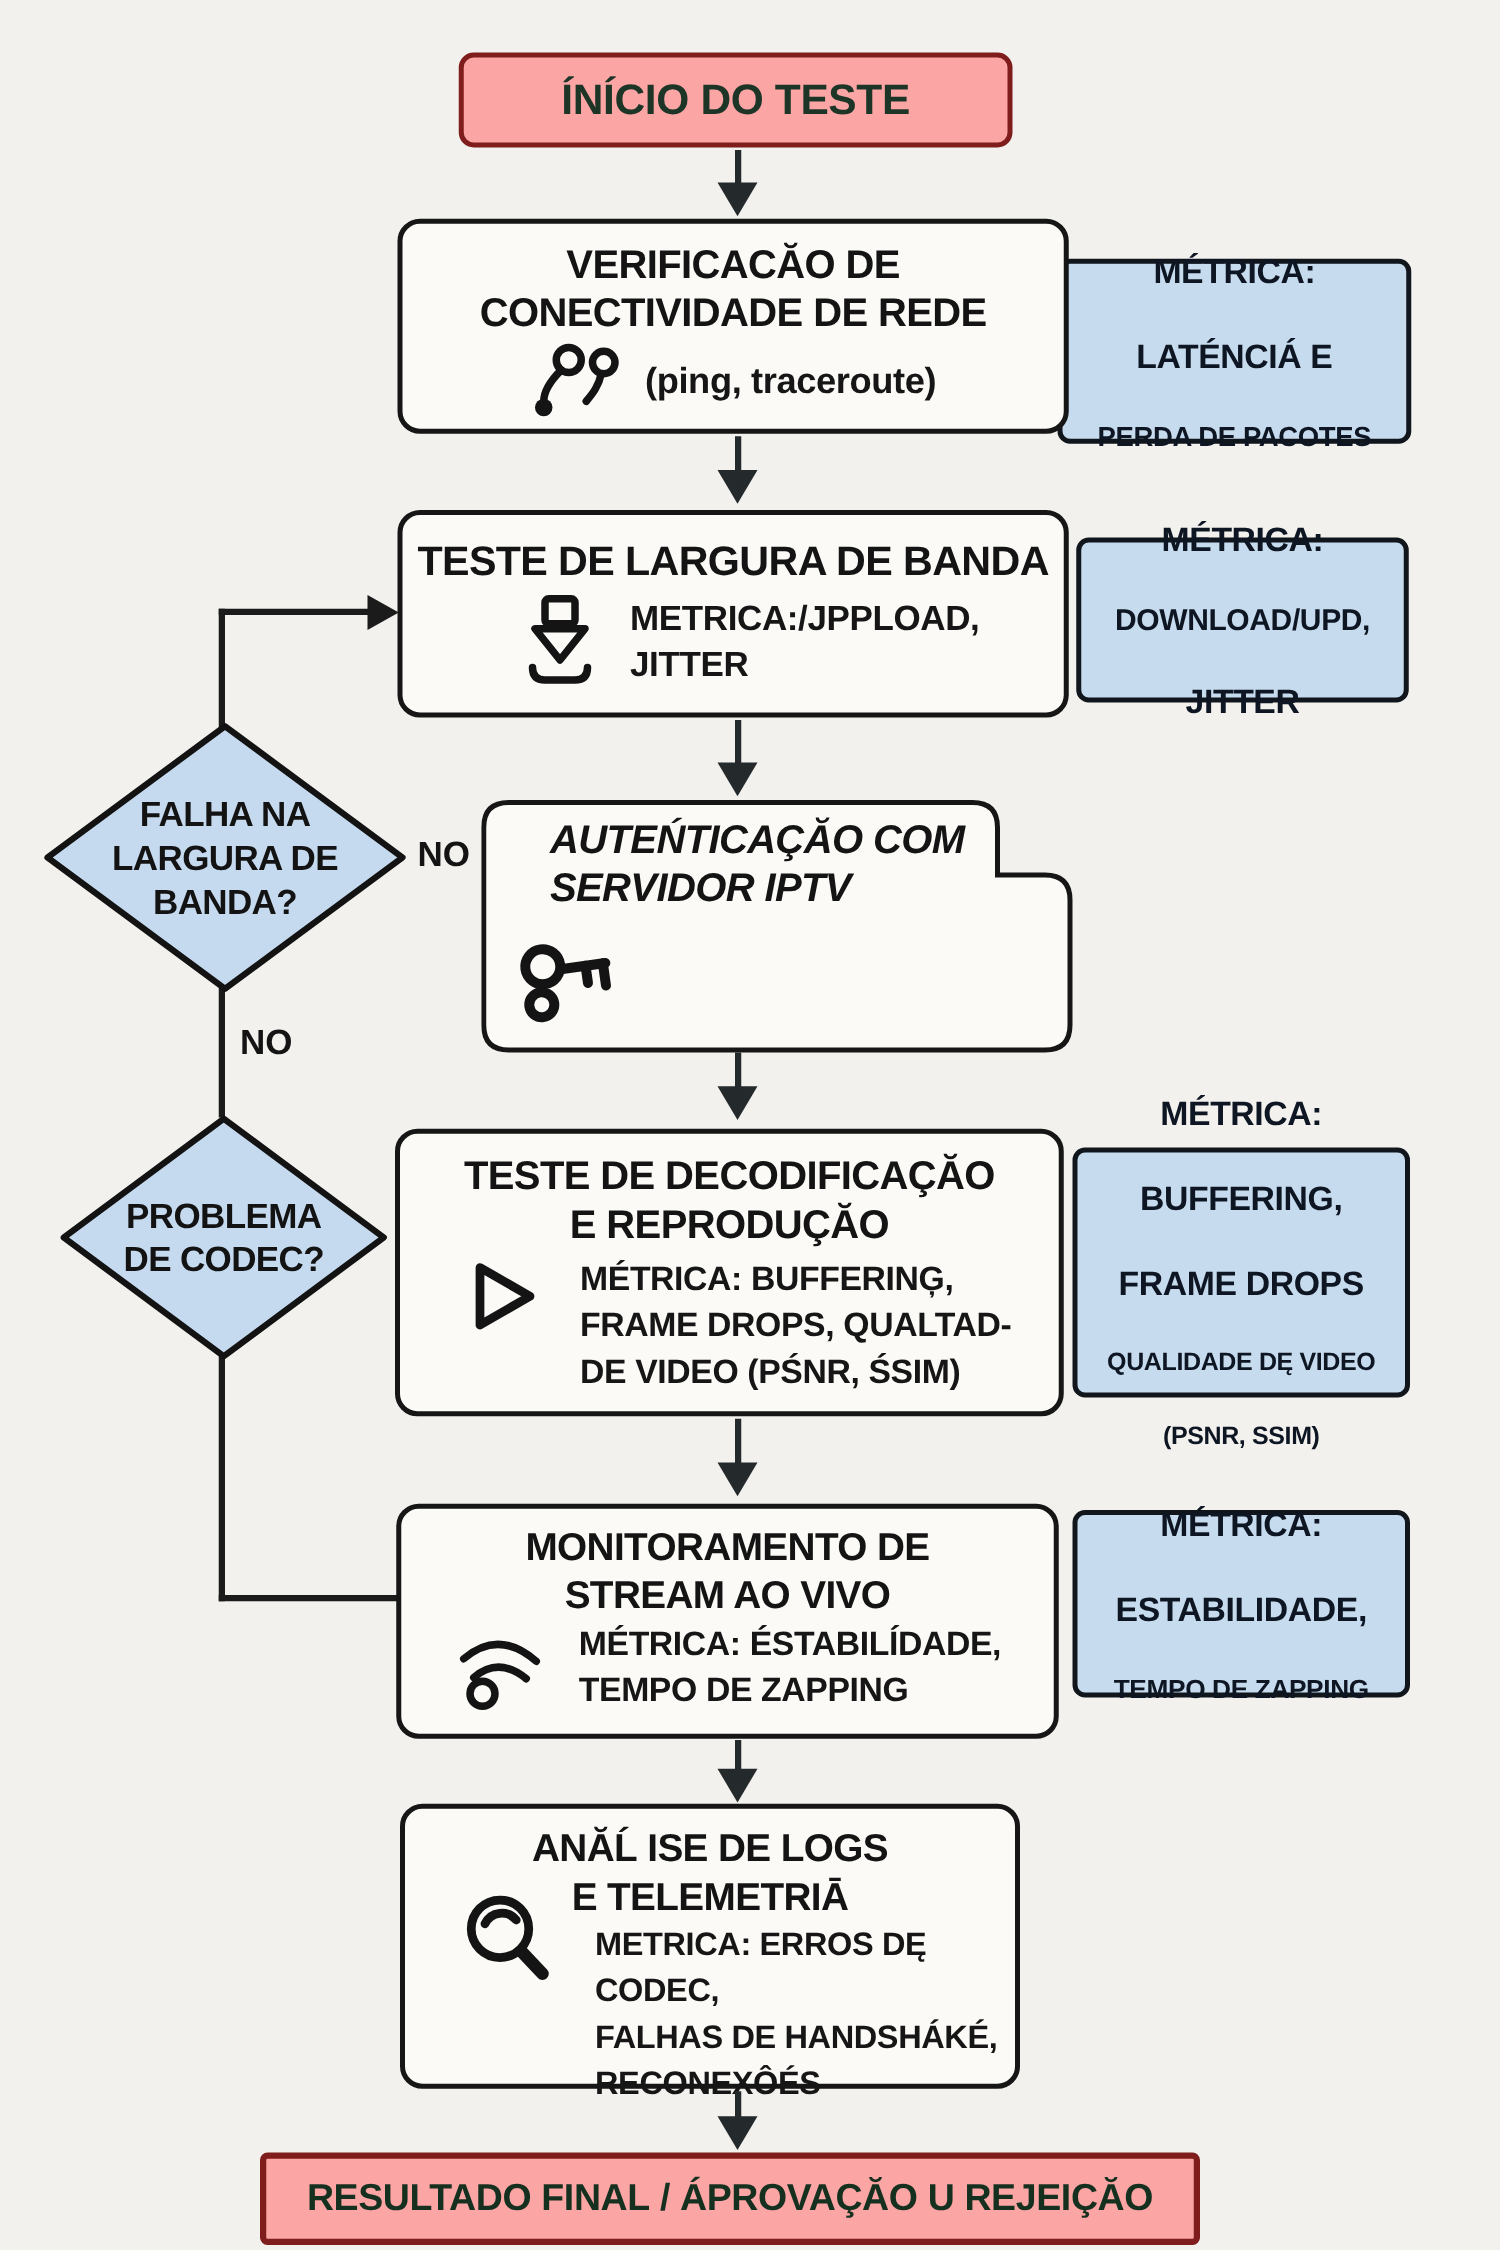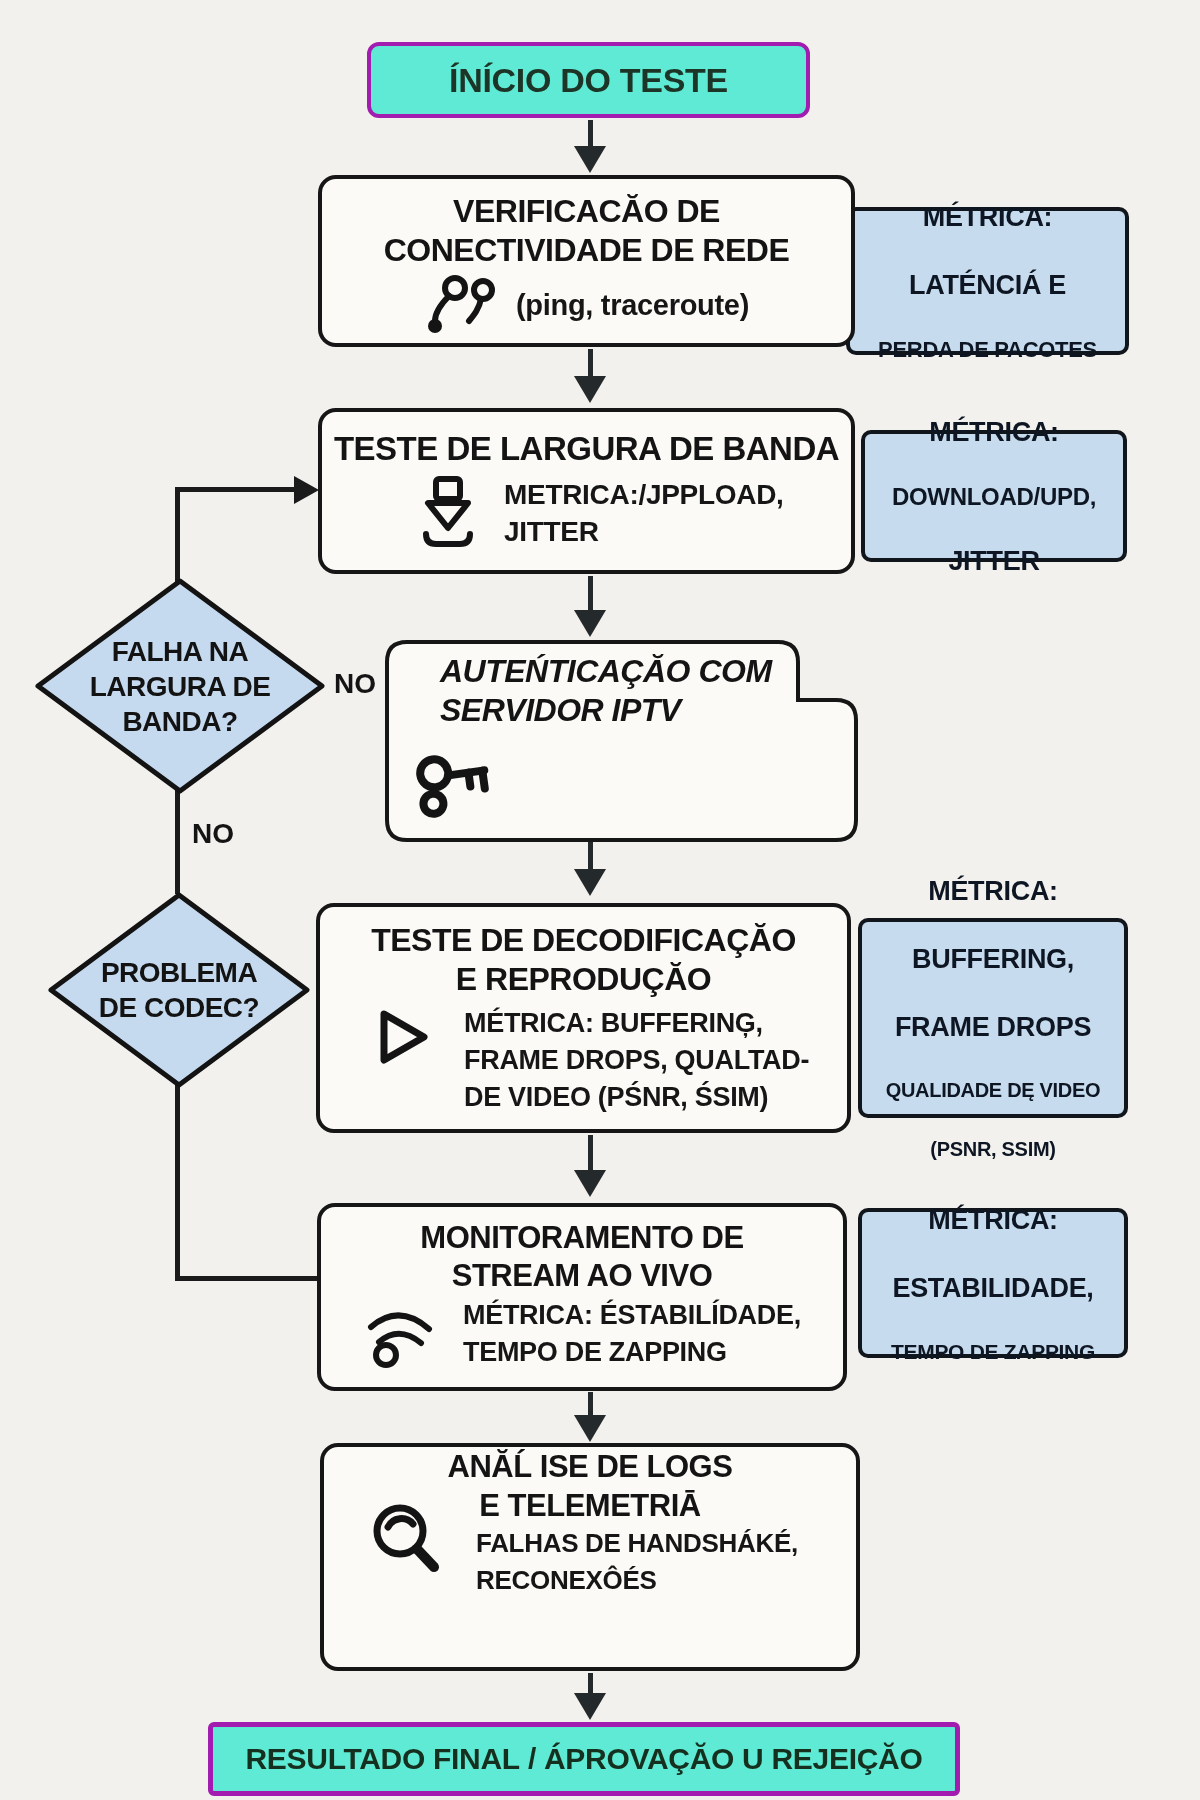--- a/index.html
+++ b/index.html
@@ -8,21 +8,21 @@
     background:#f3f1ee;
     font-family:"Liberation Sans","DejaVu Sans",sans-serif;
     color:#151515;
   }
   .node{
     position:absolute;box-sizing:border-box;z-index:2;
     background:#fbfaf7;border:4px solid #161616;border-radius:18px;
   }
   .greenbox{
     position:absolute;box-sizing:border-box;z-index:2;
-    background:#5eead4;border:4px solid #a21caf;border-radius:12px;
+    background:#fca5a5;border:4px solid #7f1d1d;border-radius:12px;
     display:flex;align-items:center;justify-content:center;
     color:#1d3527;font-weight:700;letter-spacing:-0.3px;
   }
   .badge{
     position:absolute;box-sizing:border-box;z-index:1;
     background:#c7dbee;border:4px solid #10161c;border-radius:10px;
     display:flex;flex-direction:column;align-items:center;justify-content:center;
     text-align:center;color:#0d1622;gap:32px;
   }
   .badge .b1{font-size:27px;font-weight:700;line-height:36px;letter-spacing:-0.3px;}
@@ -217,34 +217,35 @@
       </div>
     </div>
   </div>
 
   <div class="badge" style="left:858px;top:1208px;width:270px;height:150px;">
     <div class="b1">MÉTRICA:</div>
     <div class="b1">ESTABILIDADE,</div>
     <div class="b3" style="font-size:21px;">TEMPO DE ZAPPING</div>
   </div>
 
-  <div class="node" style="left:320px;top:1443px;width:540px;height:228px;padding-top:0;">
+  <div class="node" style="left:320px;top:1443px;width:496px;height:228px;padding-top:12px;">
     <div class="ttl" style="font-size:31px;line-height:39px;">
       <div>ANĂĹ ISE DE LOGS</div>
       <div>E TELEMETRIĀ</div>
     </div>
     <div class="row" style="margin-top:0px;padding-left:44px;gap:26px;">
       <svg class="icon" width="82" height="88" viewBox="0 0 82 88" style="margin-top:-28px;">
         <g fill="none" stroke="#141414" stroke-width="7" stroke-linecap="round">
           <circle cx="32" cy="34" r="23"></circle>
           <path d="M20 30 A15 15 0 0 1 45 27"></path>
           <path d="M49 52 L66 70" stroke-width="10"></path>
         </g>
       </svg>
       <div class="det" style="font-size:26px;line-height:37px;">
+        <div>METRICA: ERROS DĘ CODEC,</div>
         <div>FALHAS DE HANDSHÁKÉ,</div>
         <div>RECONEXÔÉS</div>
       </div>
     </div>
   </div>
 
   <div class="greenbox" style="left:208px;top:1722px;width:752px;height:74px;font-size:30px;border-width:5px;border-radius:6px;color:#15301f;">
     <span style="font-weight:800;">RESULTADO FINAL</span>
       <span style="font-weight:700;white-space:pre;"> / ÁPROVAÇĂO U REJEIÇĂO</span>
   </div>

